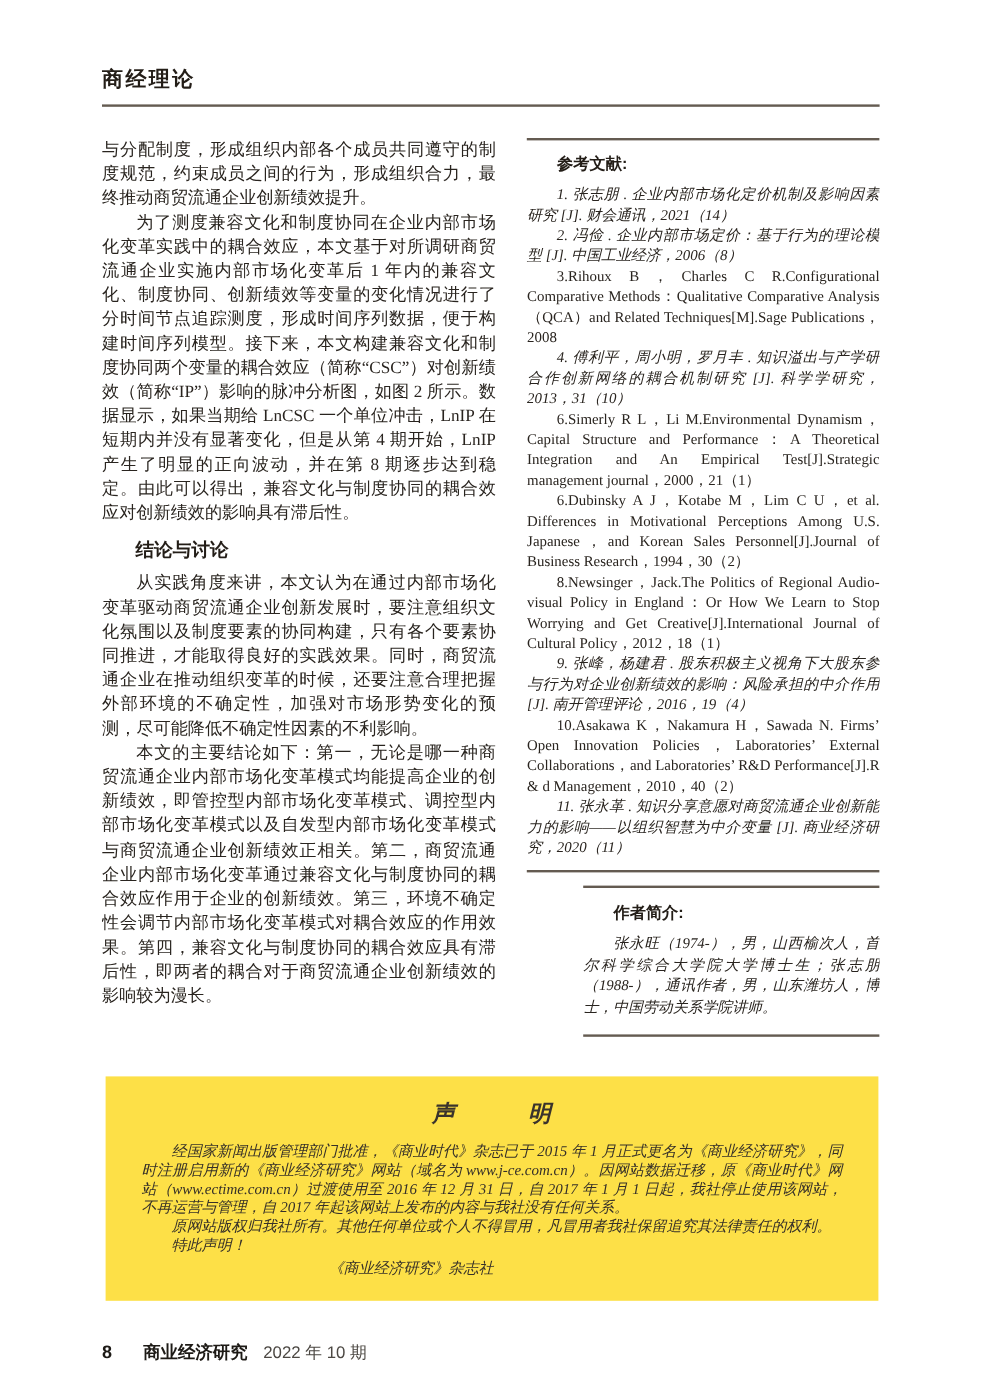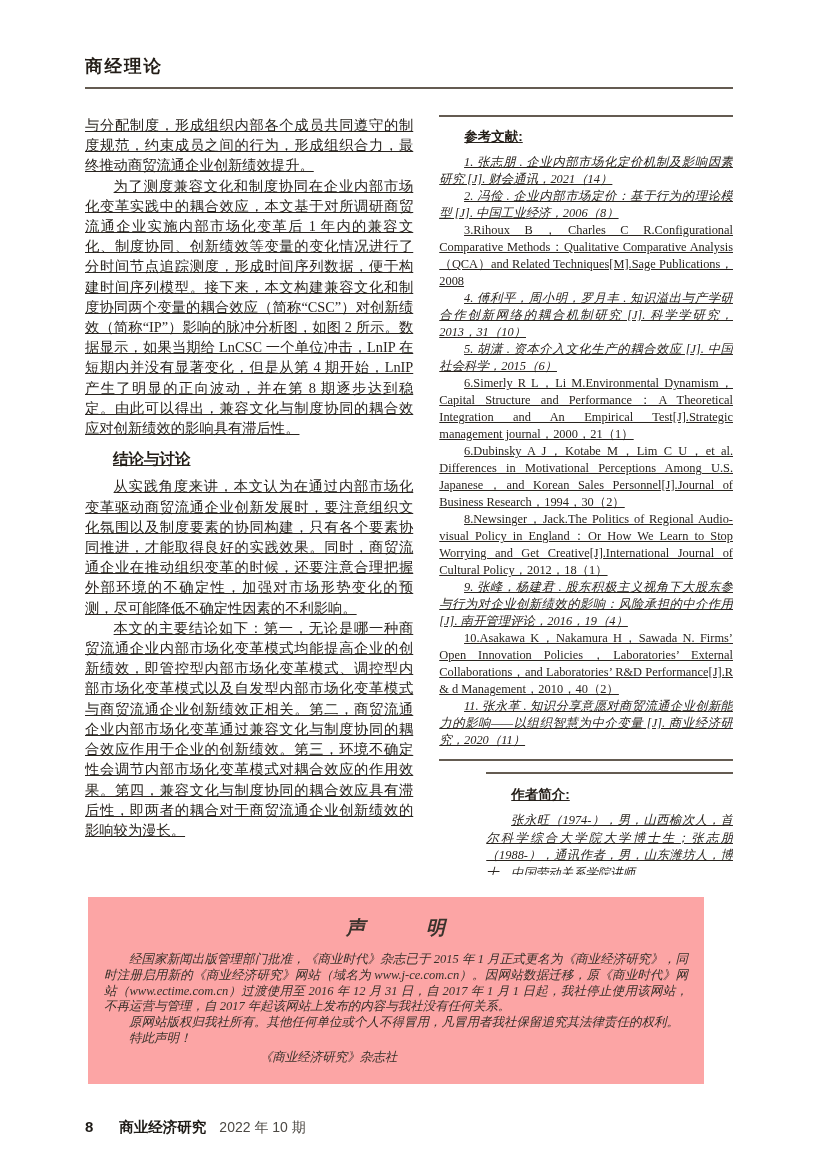--- a/index.html
+++ b/index.html
@@ -12,21 +12,21 @@
   .page{padding:54px 0 0 85px;width:648px;}
 
   
   .section-header{
     font-family:"Liberation Sans","DejaVu Sans",sans-serif;
     font-weight:bold;font-size:17.5px;letter-spacing:2px;color:#231d17;
   }
   .header-rule{border-bottom:2px solid #645b51;margin-top:9px;}
 
   
-  .columns{display:flex;gap:26px;margin-top:26px;height:760px;overflow:hidden;text-decoration:underline;}
+  .columns{display:flex;gap:26px;margin-top:26px;height:760px;overflow:hidden;}
   .col-left{width:333px;font-size:14.3px;line-height:20.2px;text-align:justify;}
   .col-left p{margin:0;text-indent:2em;}
   .col-left p.noindent{text-indent:0;}
   .conclusion-heading{
     font-family:"Liberation Sans","DejaVu Sans",sans-serif;
     font-size:15.5px;font-weight:bold;color:#231d17;
     margin:11px 0 7px;padding-left:28px;
   }
   .col-right{width:298px;}
 
@@ -43,22 +43,22 @@
     text-indent:2em;text-align:justify;
   }
   .refs li[data-lang="zh"]{font-style:italic;}
 
   
   .bio{border-top:2px solid #645b51;border-bottom:2px solid #645b51;margin-top:11px;padding:12px 0 14px;margin-left:47px;}
   .bio p{margin:0;font-size:12.4px;line-height:17.5px;text-indent:2em;text-align:justify;font-style:italic;}
 
   
   .stmt{
-    background:#fca5a5;margin-top:22px;margin-left:3px;
-    width:584px;padding:12px 16px 18px;color:#363029;
+    background:#fde047;margin-top:22px;margin-left:3px;
+    width:584px;padding:12px 30px 18px;color:#363029;
   }
   .stmt-title{
     text-align:center;font-size:19px;font-weight:600;font-style:italic;
     margin:6px 0 11px;letter-spacing:1px;color:#3a332c;
   }
   .stmt p{margin:0;font-size:12.5px;line-height:15.8px;text-indent:2em;text-align:justify;font-style:italic;}
   .stmt-sig{text-align:center;padding-right:135px;font-size:12.5px;margin-top:2px;font-style:italic;}
 
   
   .footer{margin-top:34px;display:flex;align-items:baseline;}
@@ -87,21 +87,20 @@
     </div>
 
     <div class="col-right">
       <div class="refs">
         <h3>参考文献:</h3>
         <ul>
           <li data-lang="zh">1. 张志朋 . 企业内部市场化定价机制及影响因素研究 [J]. 财会通讯，2021（14）</li>
           <li data-lang="zh">2. 冯俭 . 企业内部市场定价：基于行为的理论模型 [J]. 中国工业经济，2006（8）</li>
           <li data-lang="en">3.Rihoux B，Charles C R.Configurational Comparative Methods：Qualitative Comparative Analysis （QCA）and Related Techniques[M].Sage Publications，2008</li>
           <li data-lang="zh">4. 傅利平，周小明，罗月丰 . 知识溢出与产学研合作创新网络的耦合机制研究 [J]. 科学学研究，2013，31（10）</li>
-          <li data-lang="zh">5. 胡潇 . 资本介入文化生产的耦合效应 [J]. 中国社会科学，2015（6）</li>
           <li data-lang="en">6.Simerly R L，Li M.Environmental Dynamism，Capital Structure and Performance：A Theoretical Integration and An Empirical Test[J].Strategic management journal，2000，21（1）</li>
           <li data-lang="en">6.Dubinsky A J，Kotabe M，Lim C U，et al. Differences in Motivational Perceptions Among U.S. Japanese，and Korean Sales Personnel[J].Journal of Business Research，1994，30（2）</li>
           <li data-lang="en">8.Newsinger，Jack.The Politics of Regional Audio-visual Policy in England：Or How We Learn to Stop Worrying and Get Creative[J].International Journal of Cultural Policy，2012，18（1）</li>
           <li data-lang="zh">9. 张峰，杨建君 . 股东积极主义视角下大股东参与行为对企业创新绩效的影响：风险承担的中介作用 [J]. 南开管理评论，2016，19（4）</li>
           <li data-lang="en">10.Asakawa K，Nakamura H，Sawada N. Firms’ Open Innovation Policies，Laboratories’ External Collaborations，and Laboratories’ R&amp;D Performance[J].R &amp; d Management，2010，40（2）</li>
           <li data-lang="zh">11. 张永革 . 知识分享意愿对商贸流通企业创新能力的影响——以组织智慧为中介变量 [J]. 商业经济研究，2020（11）</li>
         </ul>
       </div>
 
       <div class="bio">

